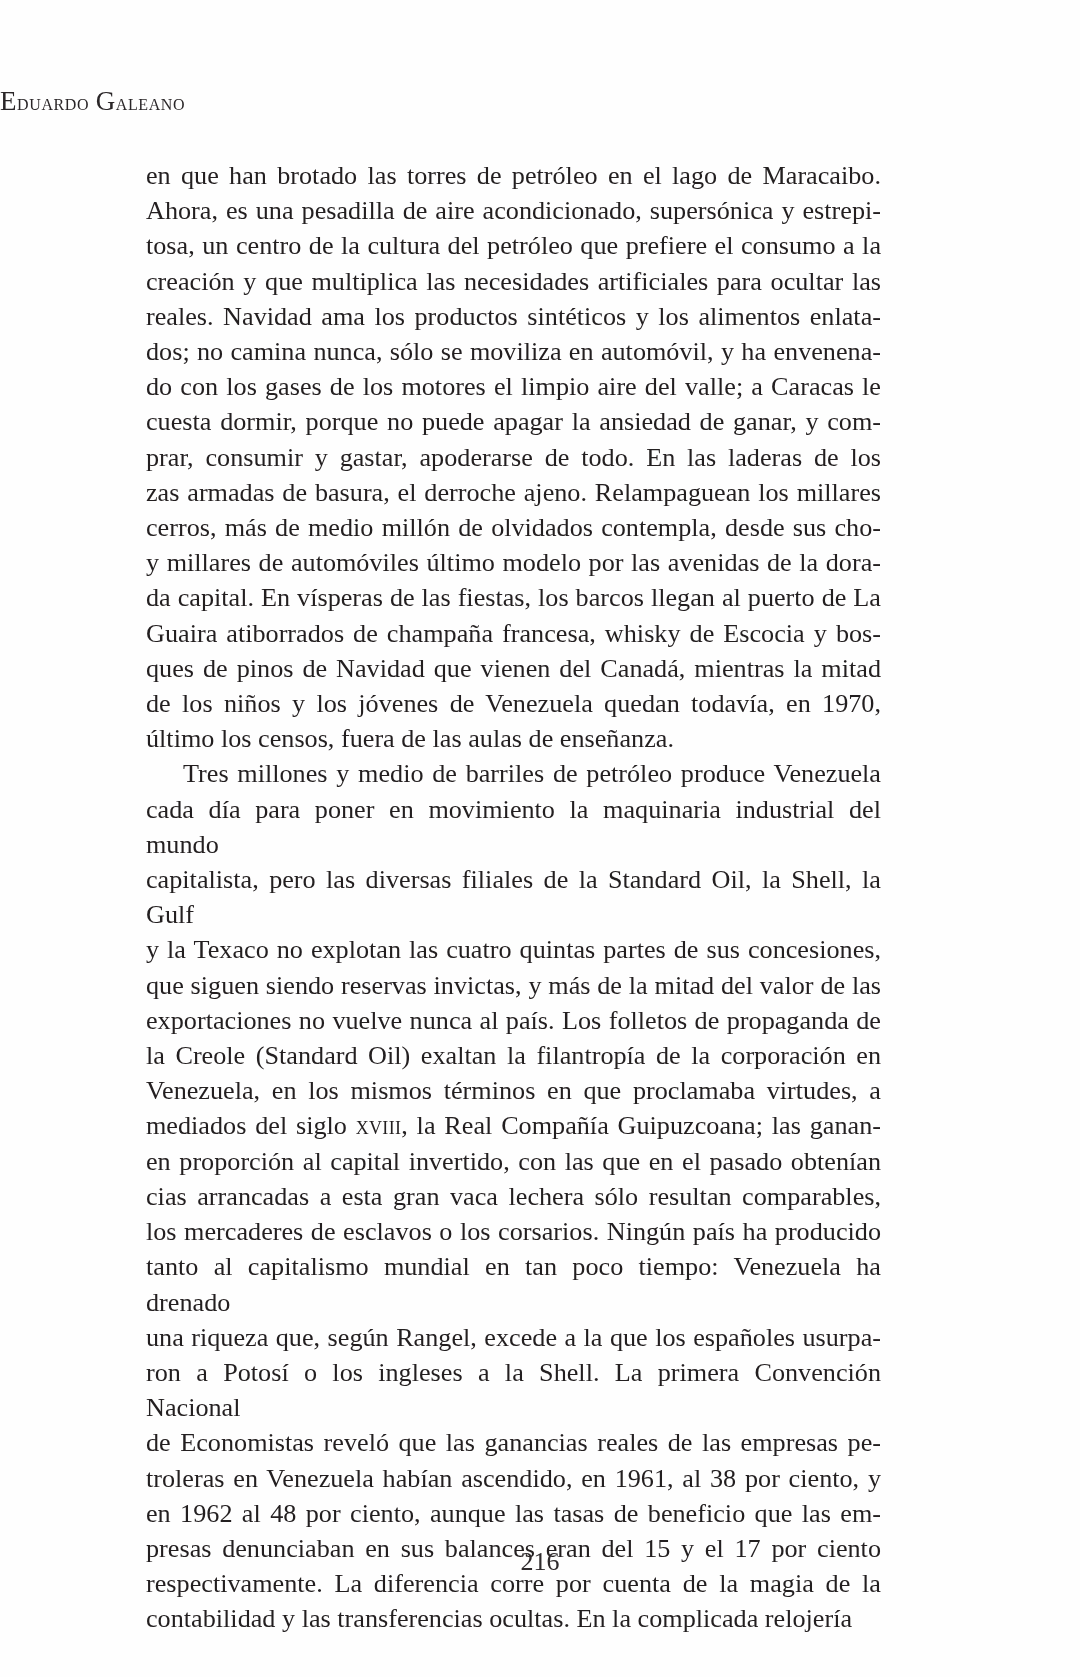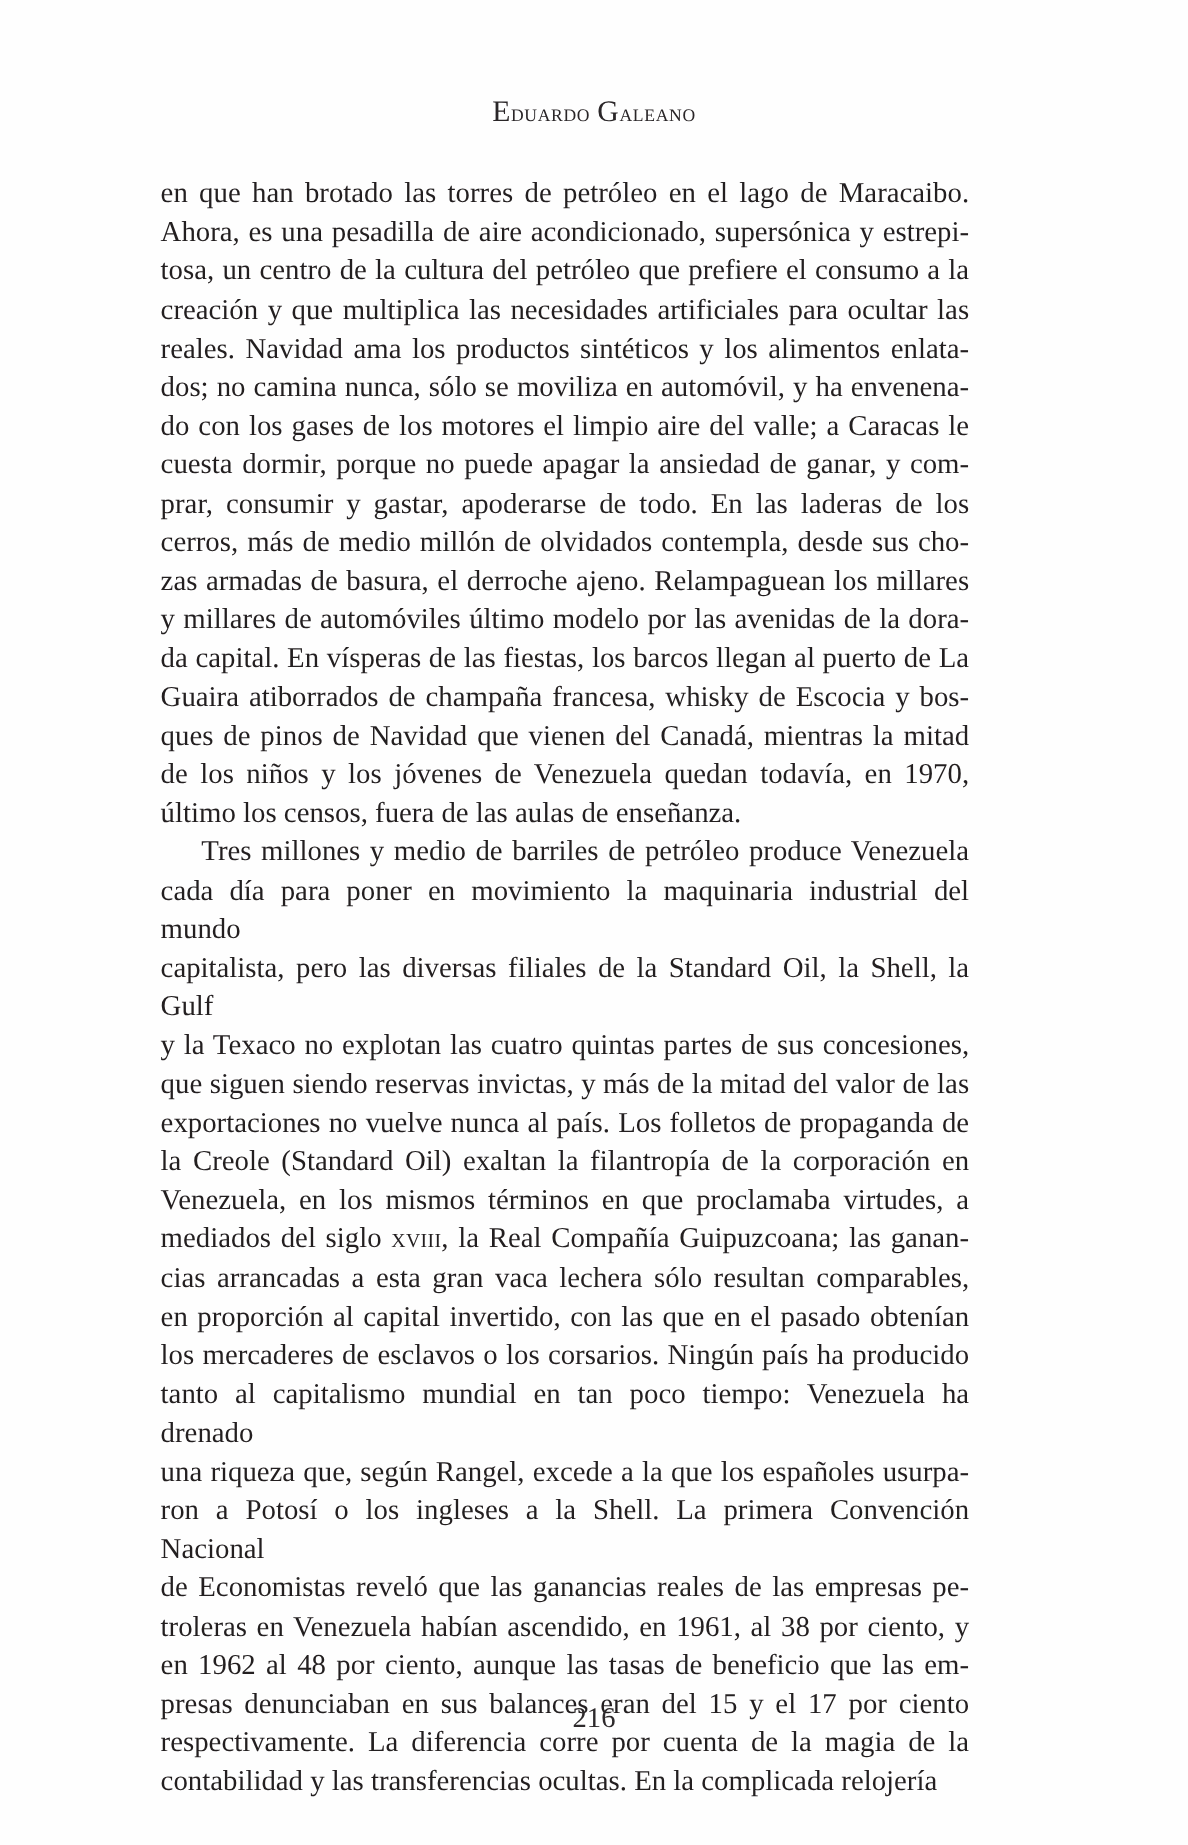--- a/index.html
+++ b/index.html
@@ -20,21 +20,20 @@
     left: 0; top: 0;
     width: 1080px;
     height: 1677px;
     background: #fefefe;
   }
   .running-head {
     position: absolute;
     left: 0;
     top: 86px;
     width: 1080px;
-    text-align: center;
     font-size: 23.5px;
     letter-spacing: 0.6px;
     color: #2a2628;
     font-variant: small-caps;
     white-space: pre;
   }
   .running-head .cap {
     font-size: 27px;
   }
   .body-block {
@@ -86,41 +85,41 @@
     <div id="para1">
         <span class="ln">en que han brotado las torres de petróleo en el lago de Maracaibo.</span>
         <span class="ln">Ahora, es una pesadilla de aire acondicionado, supersónica y estrepi-</span>
         <span class="ln">tosa, un centro de la cultura del petróleo que prefiere el consumo a la</span>
         <span class="ln">creación y que multiplica las necesidades artificiales para ocultar las</span>
         <span class="ln">reales. Navidad ama los productos sintéticos y los alimentos enlata-</span>
         <span class="ln">dos; no camina nunca, sólo se moviliza en automóvil, y ha envenena-</span>
         <span class="ln">do con los gases de los motores el limpio aire del valle; a Caracas le</span>
         <span class="ln">cuesta dormir, porque no puede apagar la ansiedad de ganar, y com-</span>
         <span class="ln">prar, consumir y gastar, apoderarse de todo. En las laderas de los</span>
+        <span class="ln">zas armadas de basura, el derroche ajeno. Relampaguean los millares</span>
         <span class="ln">cerros, más de medio millón de olvidados contempla, desde sus cho-</span>
-        <span class="ln">zas armadas de basura, el derroche ajeno. Relampaguean los millares</span>
         <span class="ln">y millares de automóviles último modelo por las avenidas de la dora-</span>
         <span class="ln">da capital. En vísperas de las fiestas, los barcos llegan al puerto de La</span>
         <span class="ln">Guaira atiborrados de champaña francesa, whisky de Escocia y bos-</span>
         <span class="ln">ques de pinos de Navidad que vienen del Canadá, mientras la mitad</span>
         <span class="ln">de los niños y los jóvenes de Venezuela quedan todavía, en 1970,</span>
         <span class="ln last">último los censos, fuera de las aulas de enseñanza.</span>
       </div>
     <div id="para2">
         <span class="ln indent">Tres millones y medio de barriles de petróleo produce Venezuela</span>
         <span class="ln">cada día para poner en movimiento la maquinaria industrial del mundo</span>
         <span class="ln">capitalista, pero las diversas filiales de la Standard Oil, la Shell, la Gulf</span>
         <span class="ln">y la Texaco no explotan las cuatro quintas partes de sus concesiones,</span>
         <span class="ln">que siguen siendo reservas invictas, y más de la mitad del valor de las</span>
         <span class="ln">exportaciones no vuelve nunca al país. Los folletos de propaganda de</span>
         <span class="ln">la Creole (Standard Oil) exaltan la filantropía de la corporación en</span>
         <span class="ln">Venezuela, en los mismos términos en que proclamaba virtudes, a</span>
         <span class="ln">mediados del siglo <span class="sc">xviii</span>, la Real Compañía Guipuzcoana; las ganan-</span>
+        <span class="ln">en proporción al capital invertido, con las que en el pasado obtenían</span>
         <span class="ln">cias arrancadas a esta gran vaca lechera sólo resultan comparables,</span>
-        <span class="ln">en proporción al capital invertido, con las que en el pasado obtenían</span>
         <span class="ln">los mercaderes de esclavos o los corsarios. Ningún país ha producido</span>
         <span class="ln">tanto al capitalismo mundial en tan poco tiempo: Venezuela ha drenado</span>
         <span class="ln">una riqueza que, según Rangel, excede a la que los españoles usurpa-</span>
         <span class="ln">ron a Potosí o los ingleses a la Shell. La primera Convención Nacional</span>
         <span class="ln">de Economistas reveló que las ganancias reales de las empresas pe-</span>
         <span class="ln">troleras en Venezuela habían ascendido, en 1961, al 38 por ciento, y</span>
         <span class="ln">en 1962 al 48 por ciento, aunque las tasas de beneficio que las em-</span>
         <span class="ln">presas denunciaban en sus balances eran del 15 y el 17 por ciento</span>
         <span class="ln">respectivamente. La diferencia corre por cuenta de la magia de la</span>
         <span class="ln last">contabilidad y las transferencias ocultas. En la complicada relojería</span>

